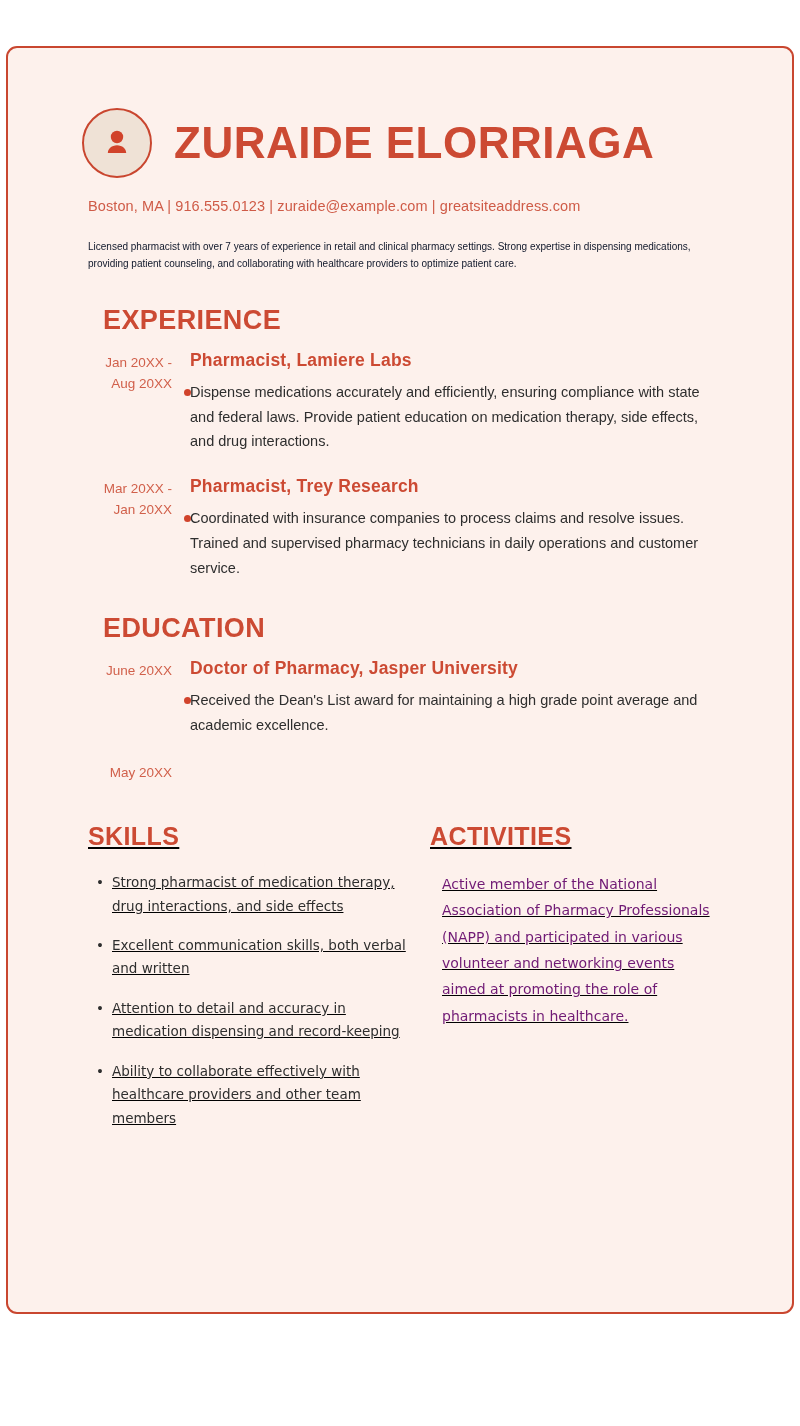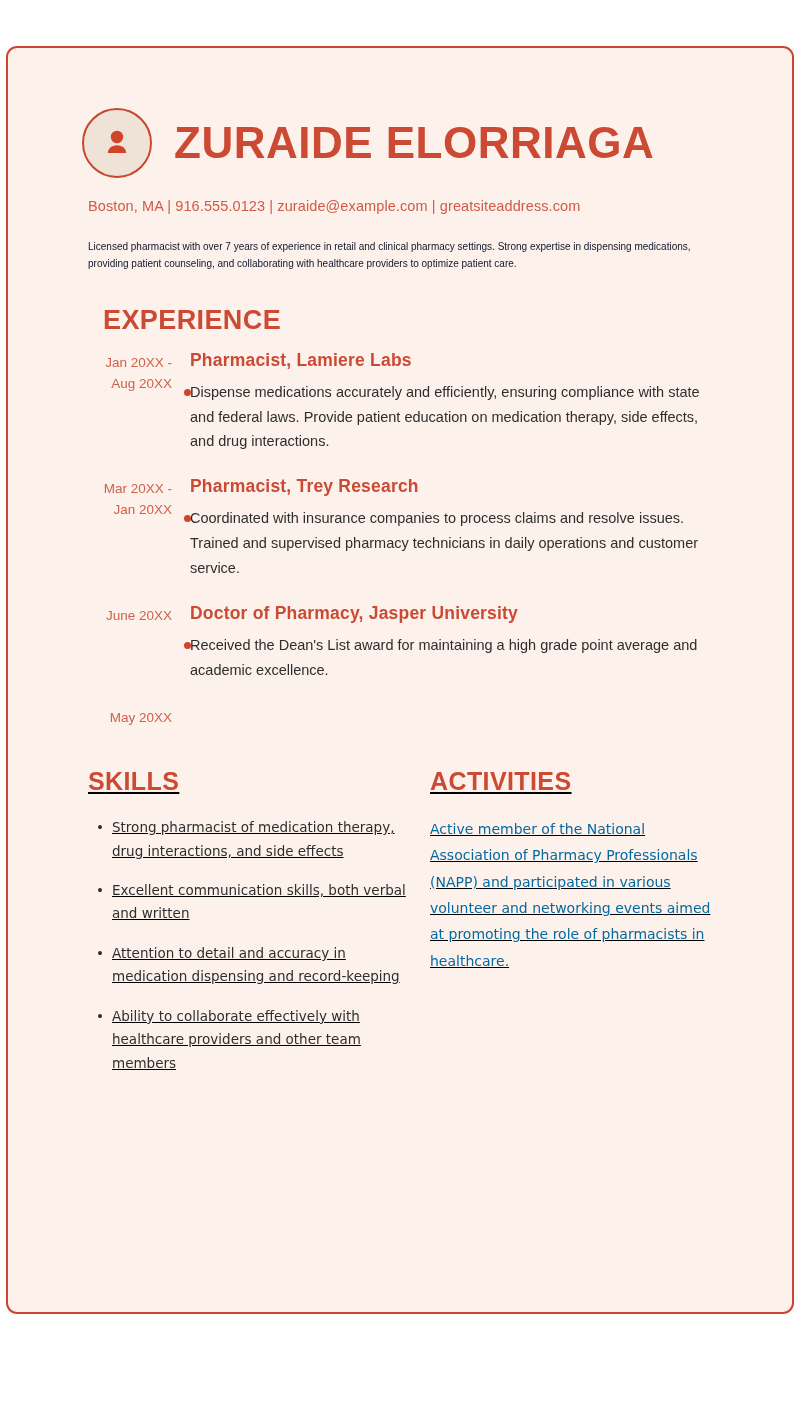--- a/index.html
+++ b/index.html
@@ -172,22 +172,22 @@
     position: absolute;
     left: -16px;
     top: 0;
     color: #2E2E2E;
     font-size: 13.5px;
   }
   .activities-text {
     font-family: "DejaVu Sans", sans-serif;
     font-size: 14px;
     line-height: 1.88;
-    color: #0369a1;
-    margin: 0;
+    color: #701a75;
+    margin: 12px;
     padding-right: 4px;
   }
 </style>
 </head>
 <body>
 
 <div class="resume-card">
   <div class="inner">
 
     <div class="header-row">
@@ -221,20 +221,21 @@
       <div class="entry-dates">Mar 20XX - Jan 20XX</div>
       <div class="entry-body">
         <div class="entry-title">Pharmacist, Trey Research</div>
         <div class="entry-desc-wrap">
           <span class="entry-dot"></span>
           <p class="entry-desc">Coordinated with insurance companies to process claims and resolve issues. Trained and supervised pharmacy technicians in daily operations and customer service.</p>
         </div>
       </div>
     </div>
 
+    <div class="section-heading">EDUCATION</div>
 
     <div class="entry">
       <div class="entry-dates">June 20XX</div>
       <div class="entry-body">
         <div class="entry-title">Doctor of Pharmacy, Jasper University</div>
         <div class="entry-desc-wrap">
           <span class="entry-dot"></span>
           <p class="entry-desc">Received the Dean's List award for maintaining a high grade point average and academic excellence.</p>
         </div>
       </div>

